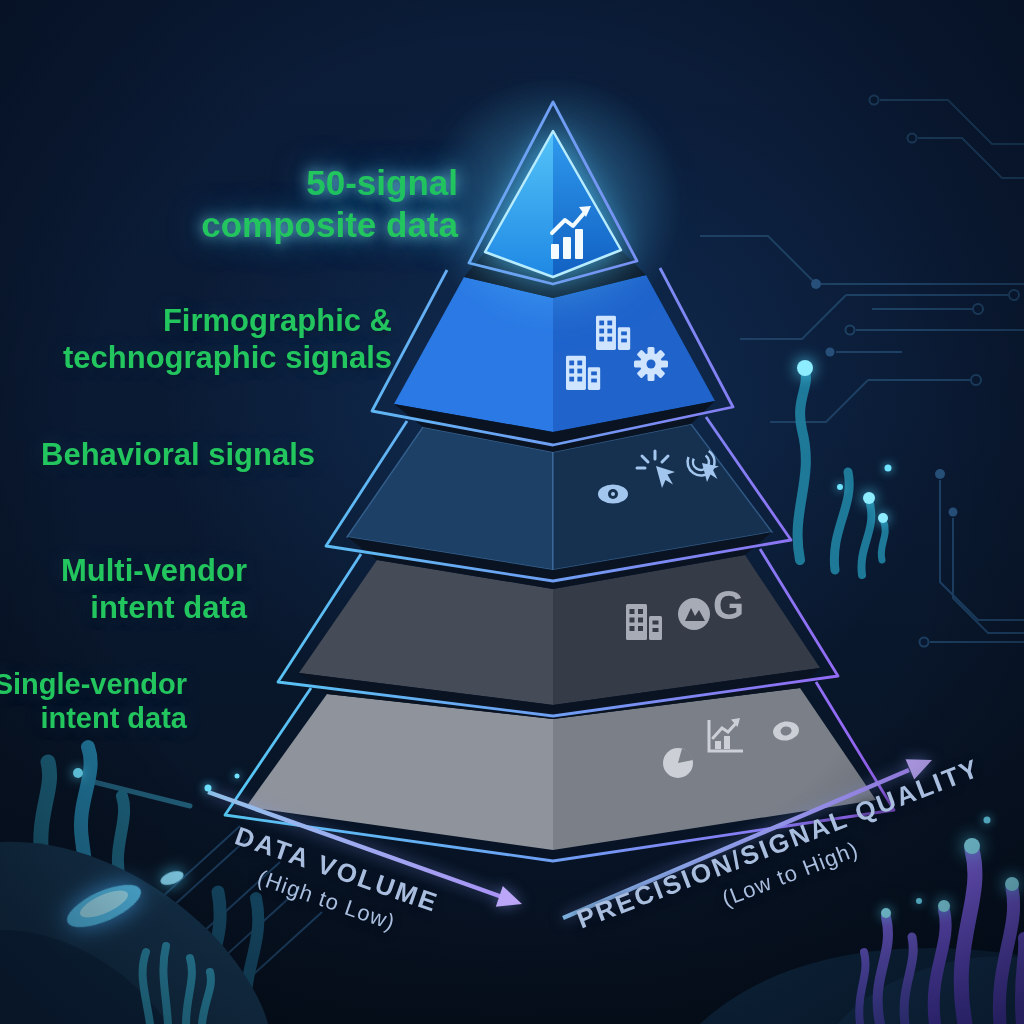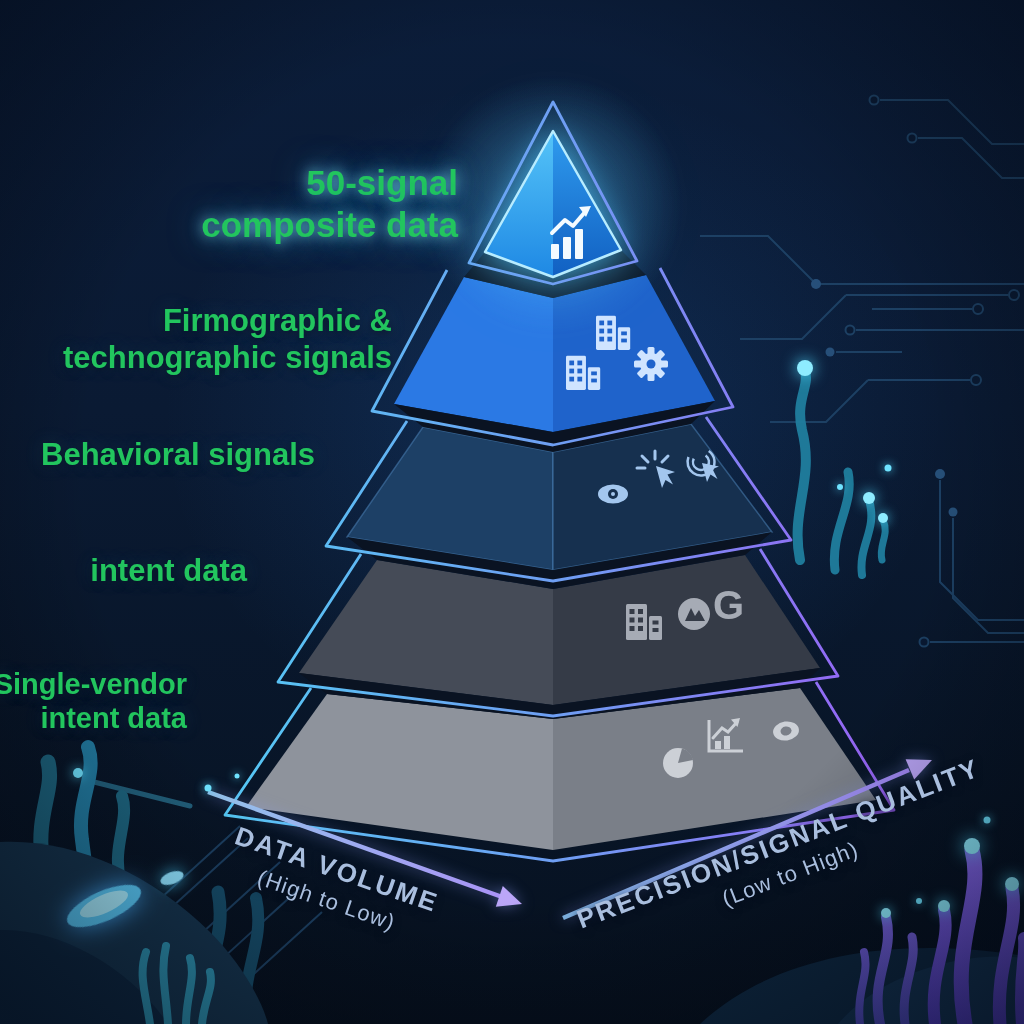--- a/index.html
+++ b/index.html
@@ -333,20 +333,21 @@
   <div>composite data</div>
 </div>
 <div class="lbl lbl-t2" style="right:632px;top:303px;">
   <div>Firmographic &amp;</div>
   <div>technographic signals</div>
 </div>
 <div class="lbl lbl-t3" style="right:709px;top:428px;margin-top:9px;">
   <div>Behavioral signals</div>
 </div>
 <div class="lbl lbl-t4" style="right:777px;top:553px;">
+  <div>Multi-vendor</div>
   <div>intent data</div>
 </div>
 <div class="lbl lbl-t5" style="right:837px;top:667px;">
   <div>Single-vendor</div>
   <div>intent data</div>
 </div>
 
 <div class="axis axis-left">
   <div class="a1">DATA VOLUME</div>
   <div class="a2">(High to Low)</div>

